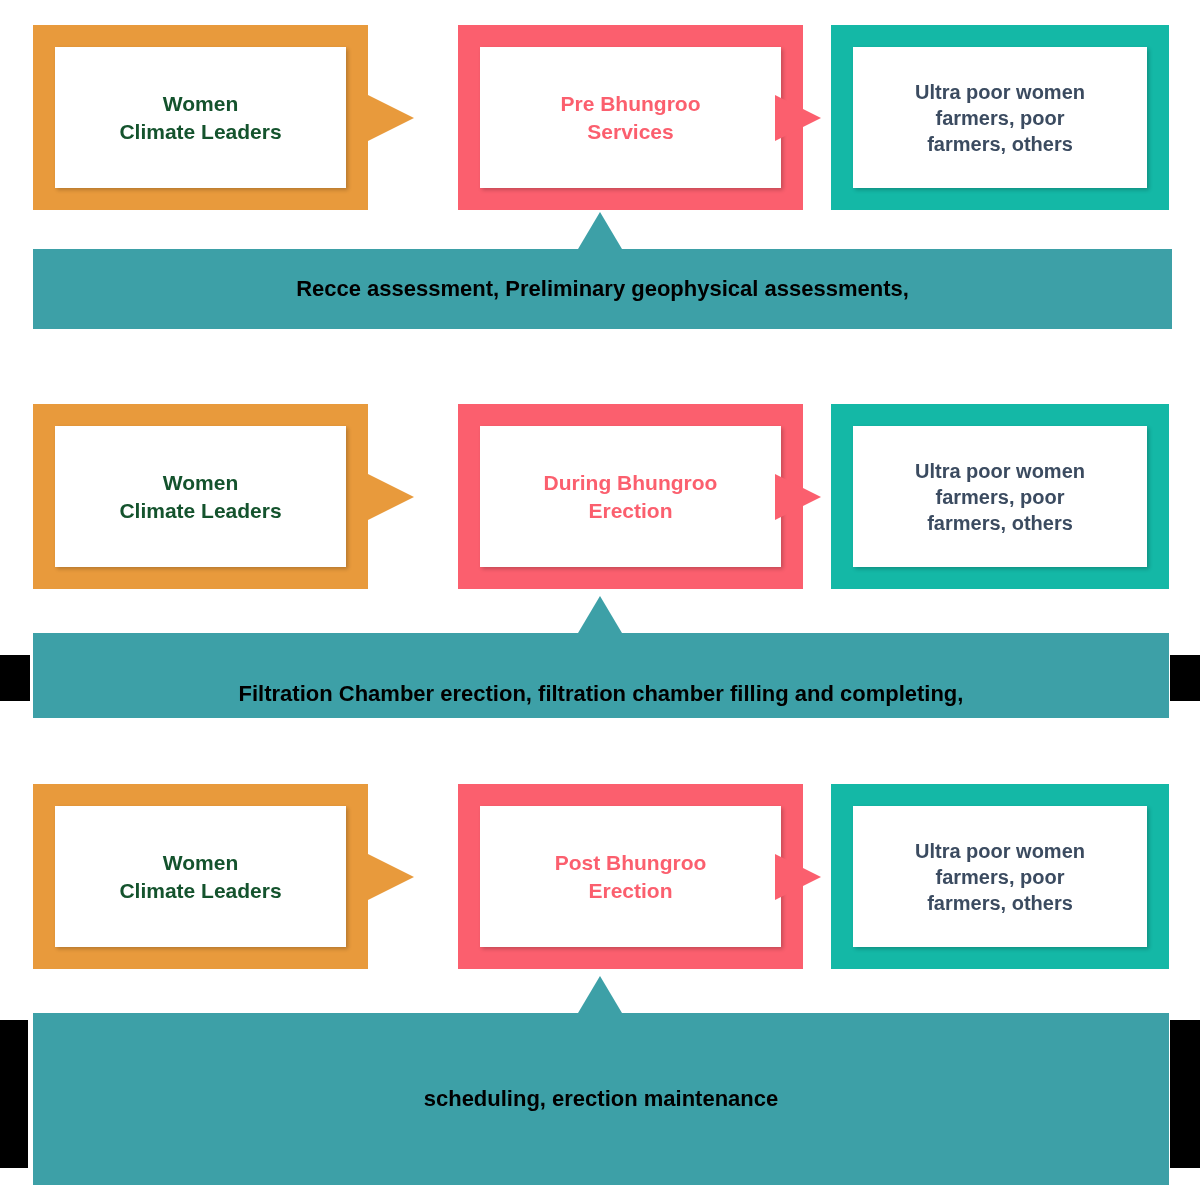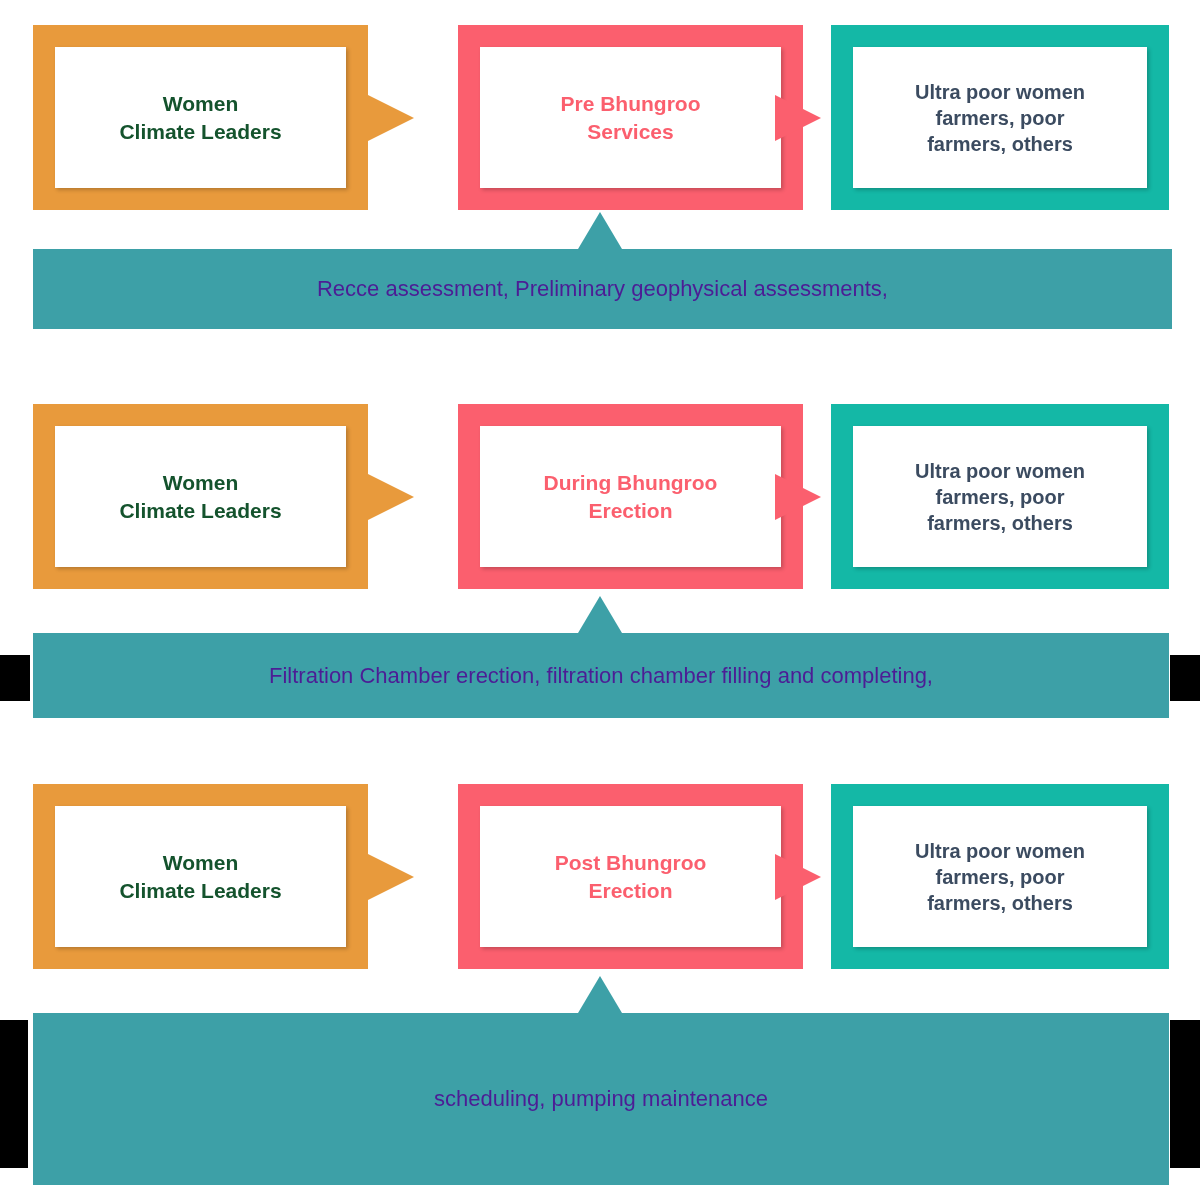--- a/index.html
+++ b/index.html
@@ -78,28 +78,28 @@
 
   
   .band {
     position: absolute;
     background: #3DA0A7;
     box-sizing: border-box;
     display: flex;
     align-items: center;
     justify-content: center;
     text-align: center;
-    color: #4c1d95;
-    font-weight: normal;
+    color: #000000;
+    font-weight: bold;
     padding: 10px 42px;
   }
   .band span { line-height: 1.32; display: block; }
 
   .band-1 { left: 33px;  top: 249px;  width: 1139px; height: 80px; font-size: 22px; }
-  .band-2 { left: 33px;  top: 633px;  width: 1136px; height: 85px; font-size: 22px; }
+  .band-2 { left: 33px;  top: 633px;  width: 1136px; height: 85px; font-size: 22px; align-items: flex-end; }
   .band-3 { left: 33px;  top: 1013px; width: 1136px; height: 172px; font-size: 22px; }
 
   
   .pointer {
     position: absolute;
     width: 44px;
     height: 37px;
     background: #3DA0A7;
     clip-path: polygon(50% 0%, 100% 100%, 0% 100%);
     left: 578px;
@@ -238,17 +238,17 @@
       </div>
     </div>
 
   </div>
 
   <div class="pointer pointer-3"></div>
   <div class="edge-bar edge-bar-l3"></div>
   <div class="edge-bar edge-bar-r3"></div>
   <div class="band band-3">
     <span>
-        <span style="display: block;">scheduling, pumping maintenance</span>
+        <span style="display: block;">scheduling, erection maintenance</span>
       </span>
   </div>
 
 </div>
 
 </body></html>

